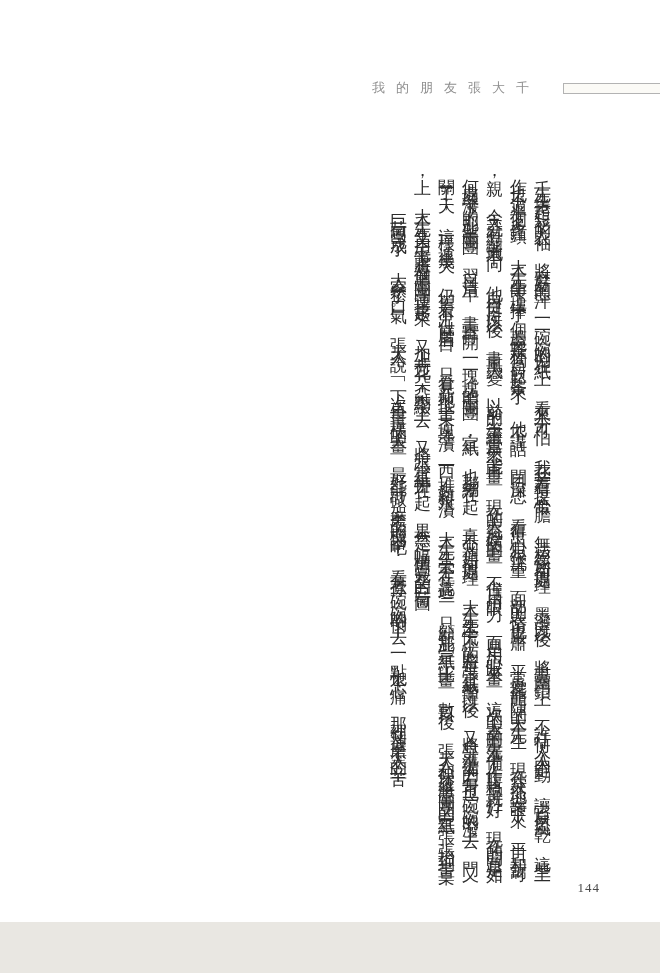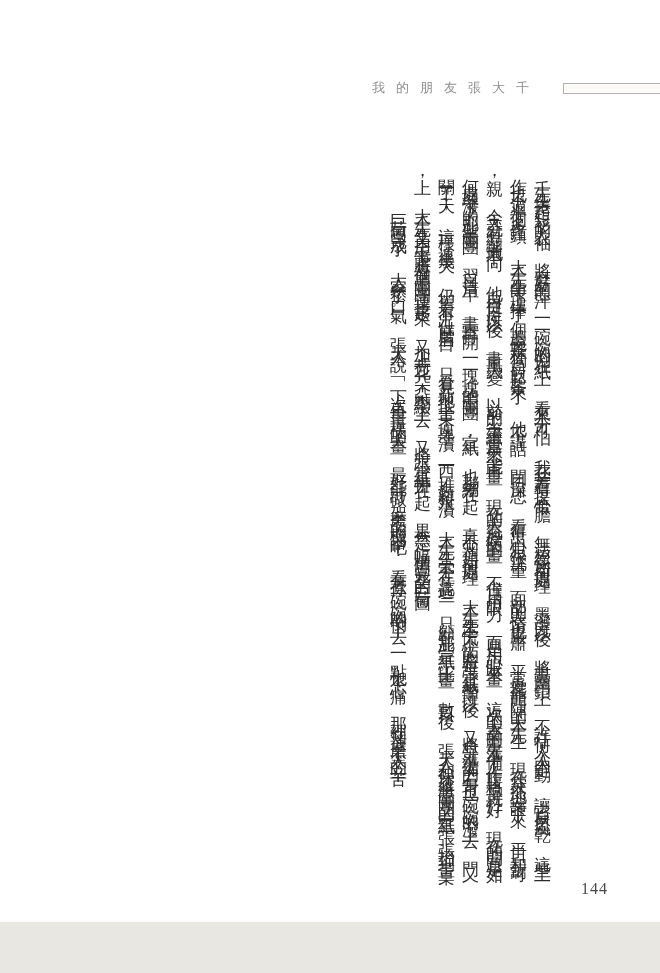--- a/index.html
+++ b/index.html
@@ -56,22 +56,22 @@
     margin: 0;
     padding: 0;
   }
   .para.indent {
     text-indent: 2em;
   }
   
   .page-number {
     position: absolute;
     top: 880px;
-    right: 52px;
-    font-size: 16px;
+    right: 60px;
+    font-size: 13px;
     color: #4a4a4a;
     letter-spacing: 1px;
     font-family: "Liberation Serif", serif;
   }
 </style>
 </head>
 <body>
 
 <div class="page">
 

